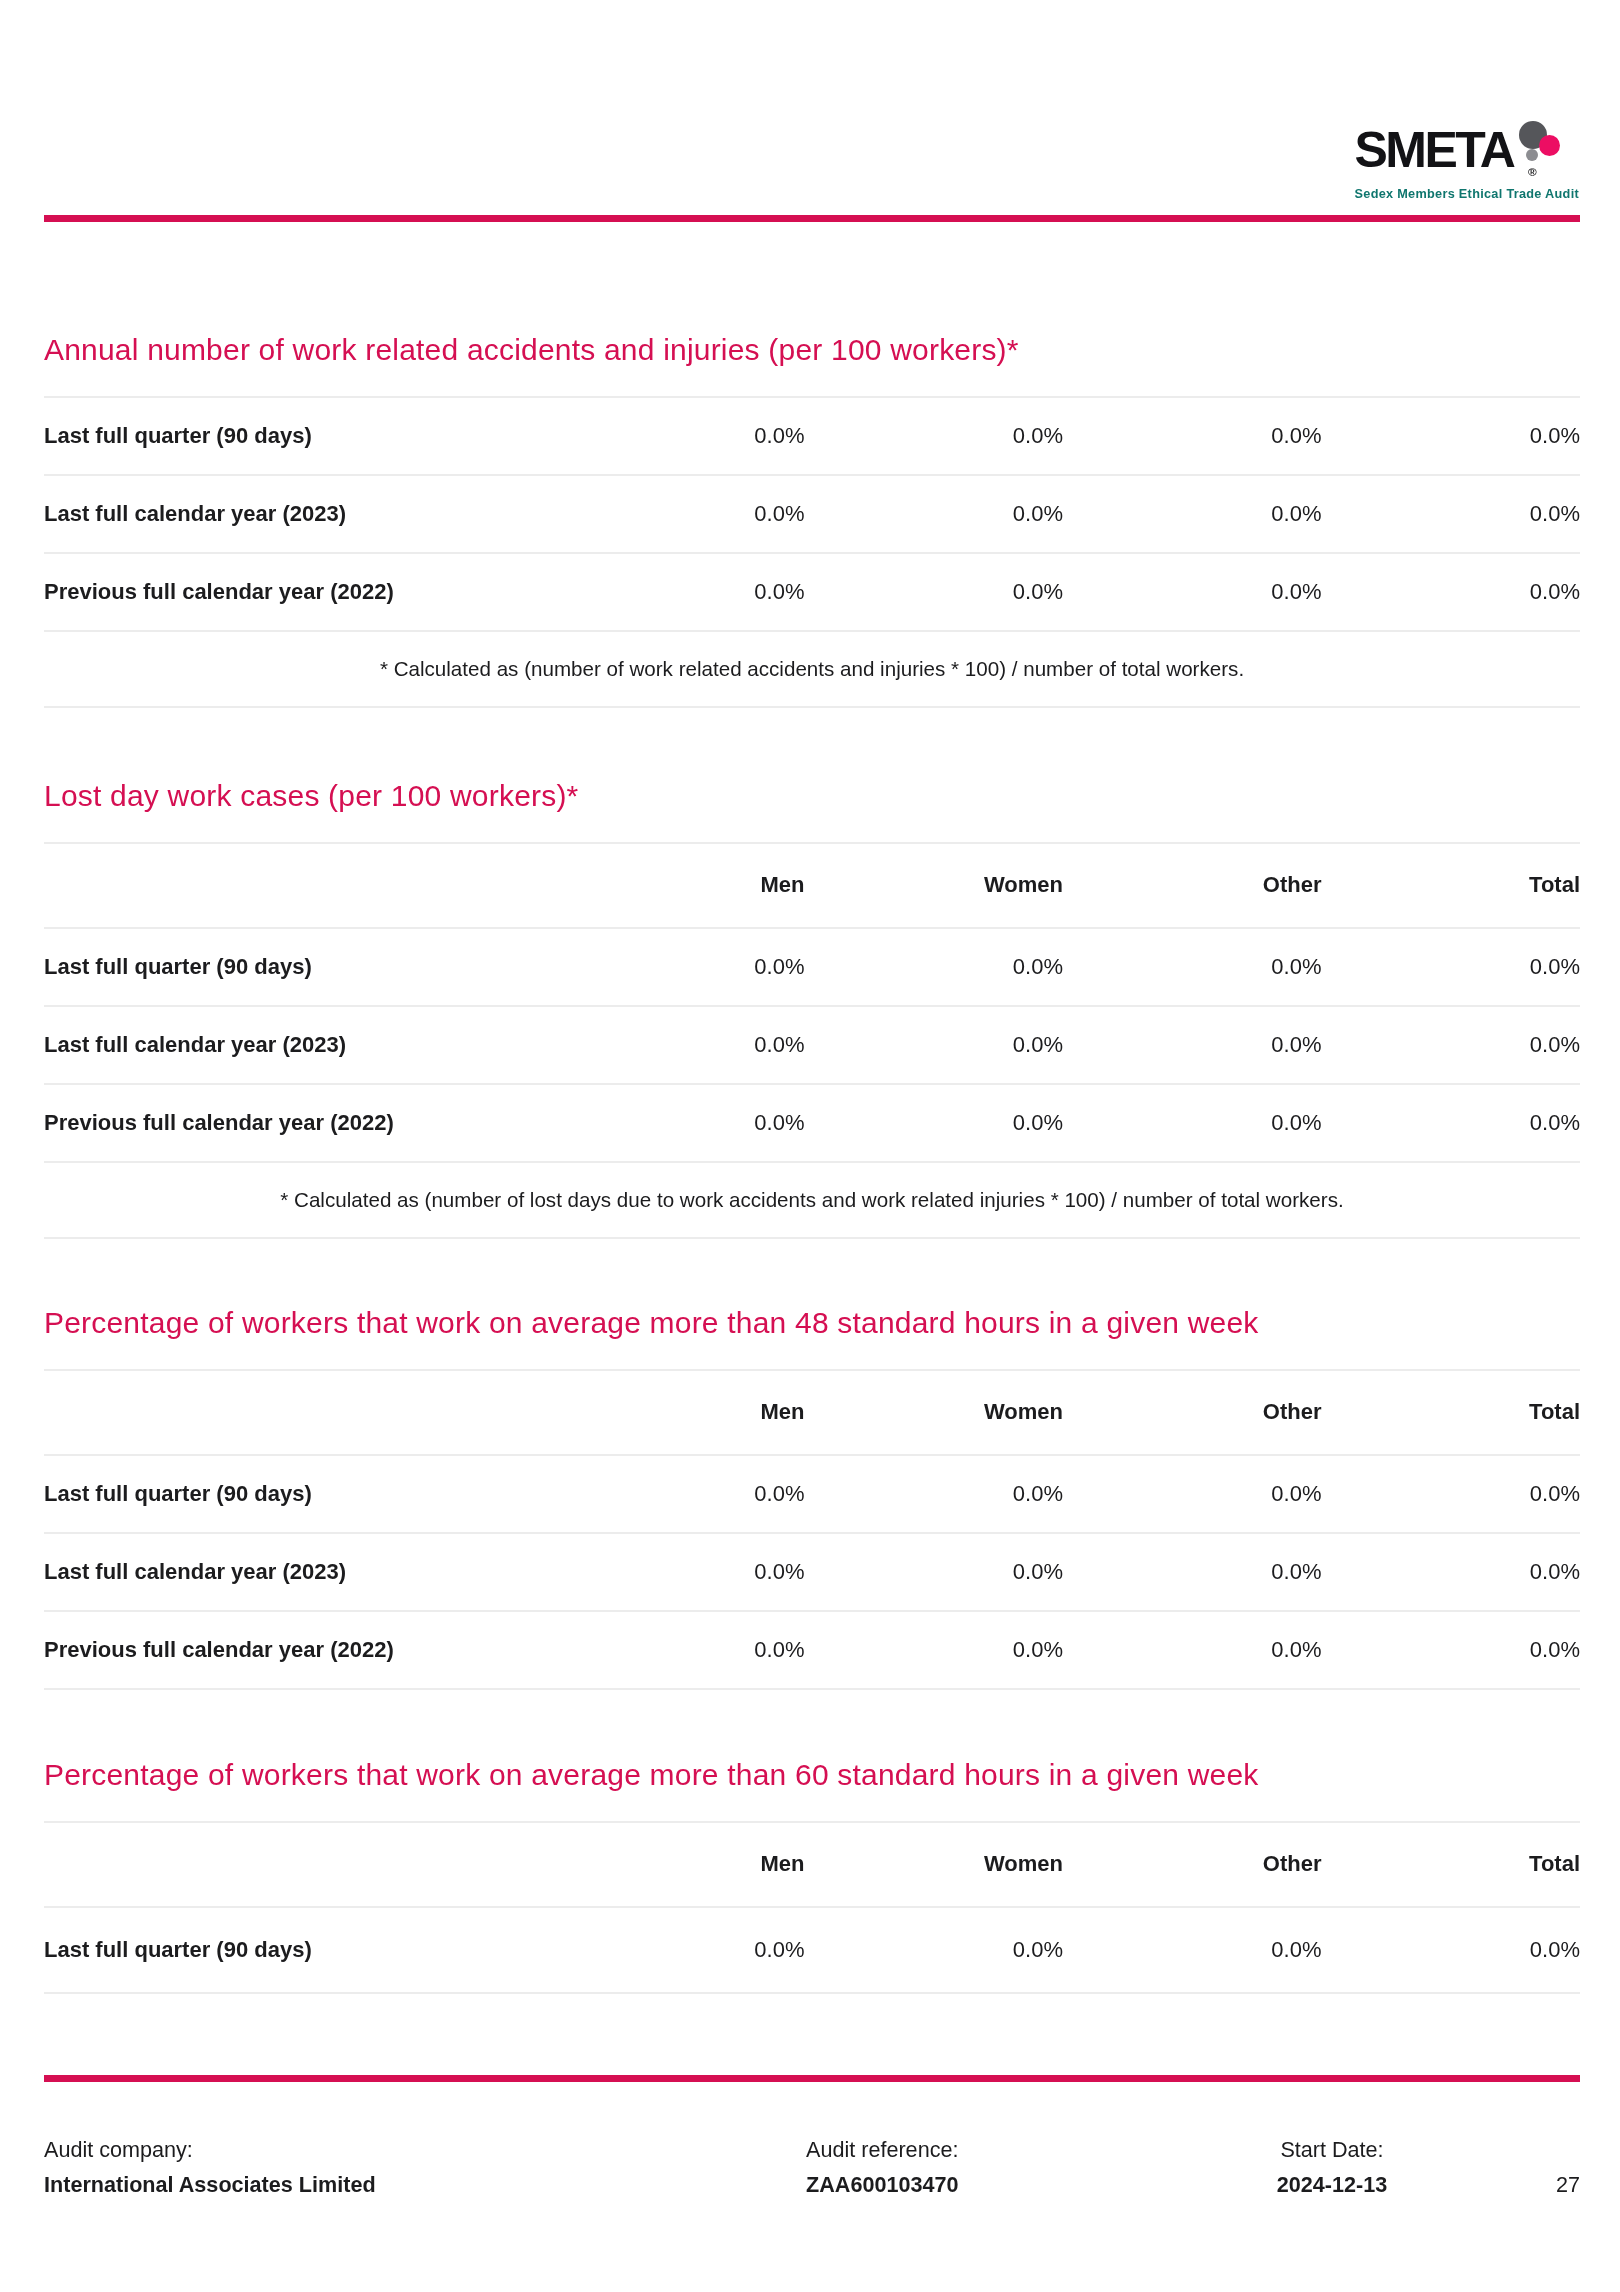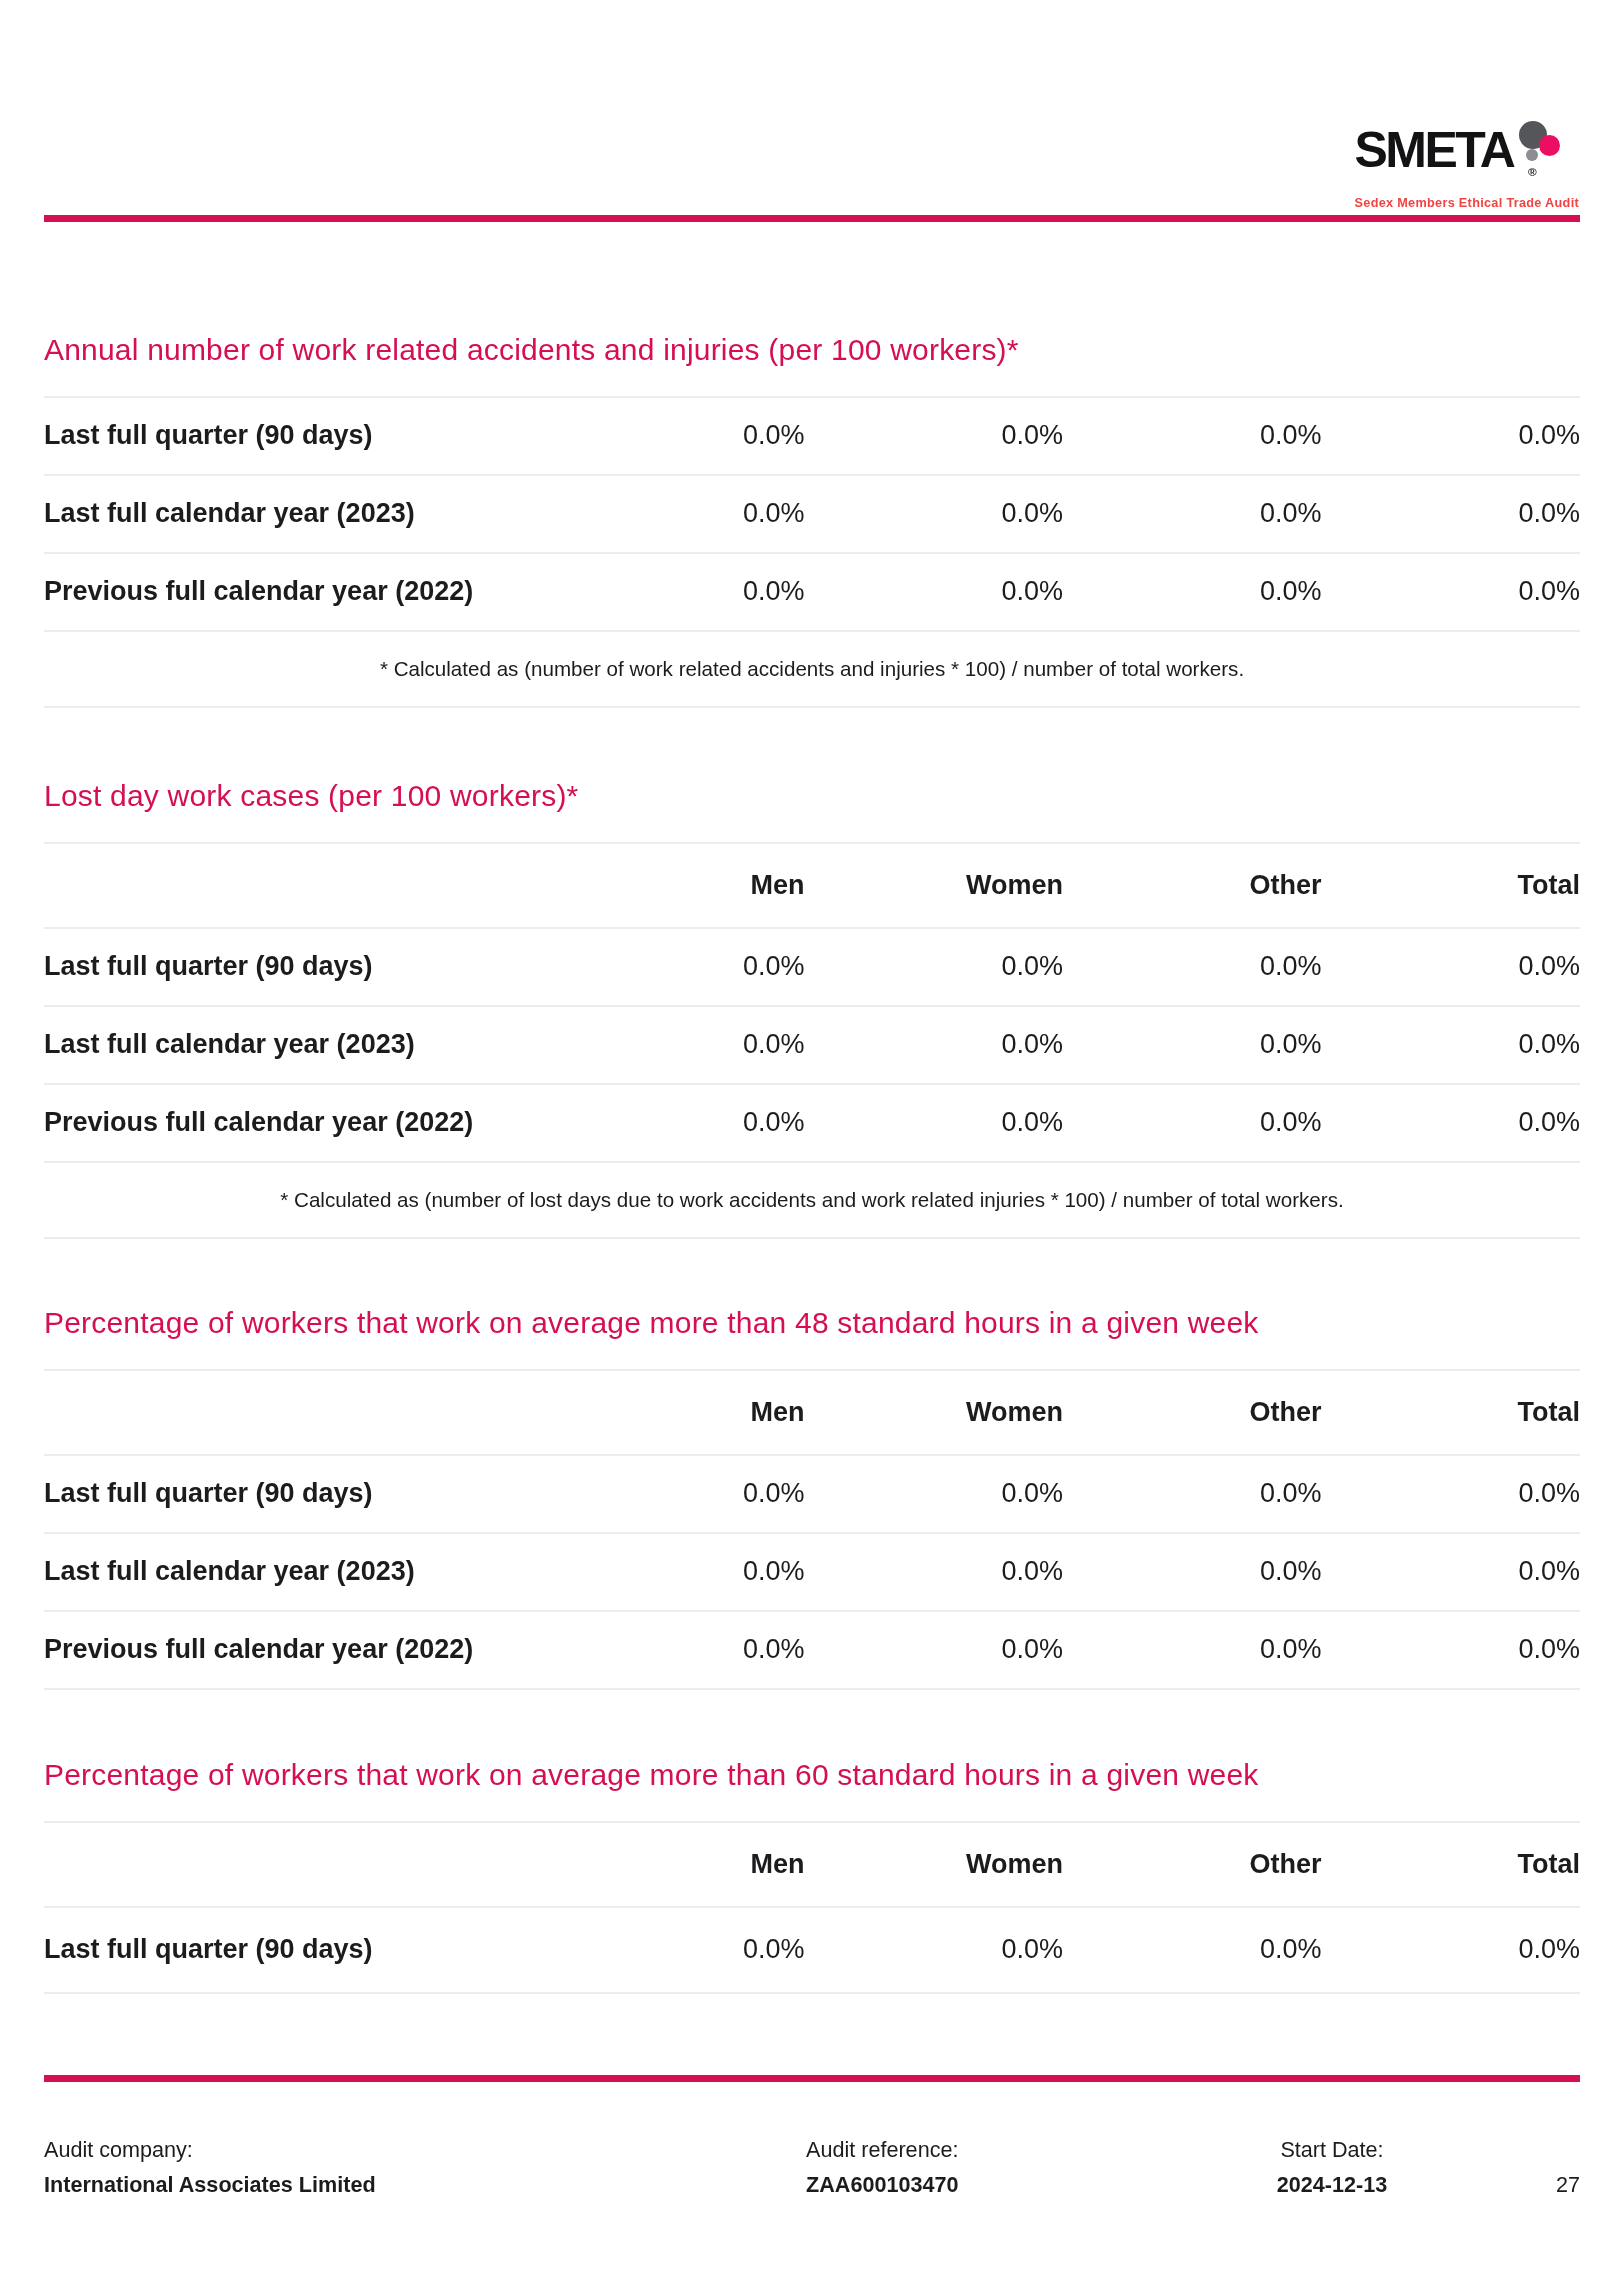--- a/index.html
+++ b/index.html
@@ -20,36 +20,36 @@
   
   .logo { position:absolute; top:122px; right:41px; }
   .logo-row { display:flex; align-items:flex-start; }
   .logo-text { font-size:50px; font-weight:800; letter-spacing:-2.5px; line-height:57px; color:#131316; }
   .logo-dots { position:relative; width:49px; height:61px; }
   .dot { position:absolute; border-radius:50%; }
   .dot-dark  { width:28px; height:28px; left:5.9px;  top:-1px; background:#55565a; }
   .dot-pink  { width:21.6px; height:21.6px; left:25.5px; top:12.7px; background:#ec0e63; }
   .dot-small { width:11.8px; height:11.8px; left:12.7px; top:27.4px; background:#8c8d91; }
   .reg { position:absolute; left:14.7px; top:43px; font-size:11.8px; font-weight:700; color:#1c1c1e; }
-  .logo-tagline { font-size:12.7px; font-weight:700; color:#ef4444; letter-spacing:0.3px; margin-top:13px; white-space:nowrap; }
+  .logo-tagline { font-size:12.7px; font-weight:700; color:#0f766e; letter-spacing:0.3px; margin-top:4px; white-space:nowrap; }
 
   
   .section { position:absolute; left:44px; width:1536px; }
   #sec1 { top:329px; }
   #sec2 { top:775px; }
   #sec3 { top:1302px; }
   #sec4 { top:1754px; }
   .section h2 {
     margin:0 0 25.5px 0;
     font-size:30px; font-weight:400; letter-spacing:0.2px;
     line-height:41px; color:#d50f52;
   }
 
   .tbl { border-bottom:2px solid #ececec; }
-  .trow { display:flex; border-top:2px solid #ececec; padding:22.5px 0; font-size:27px; line-height:31px; }
+  .trow { display:flex; border-top:2px solid #ececec; padding:22.5px 0; font-size:22px; line-height:31px; }
   .trow.head { padding:25.5px 0; line-height:32px; }
   .trow.tall { padding:26.5px 0; }
   .lbl { width:502px; font-weight:600; }
   .head .lbl { font-weight:400; }
   .col-h { flex:1; text-align:right; font-weight:700; }
   .val { flex:1; text-align:right; font-weight:400; }
   .fnrow { border-top:2px solid #ececec; padding:23.5px 0; font-size:20.6px; line-height:27.4px; text-align:center; }
 
   
   .footer { position:absolute; left:44px; top:2135px; width:1536px; display:flex; font-size:21.6px; }

